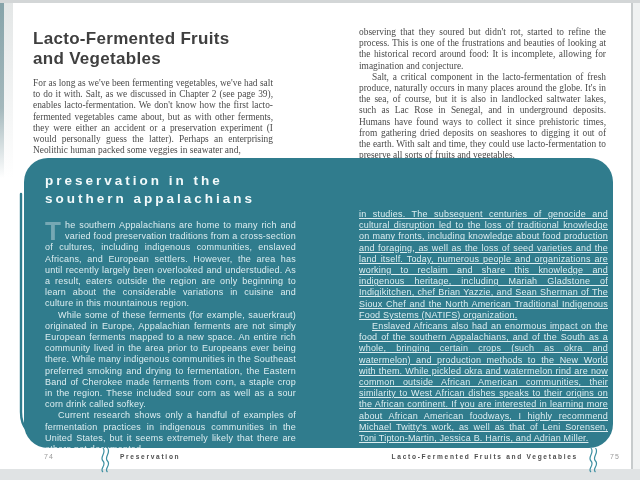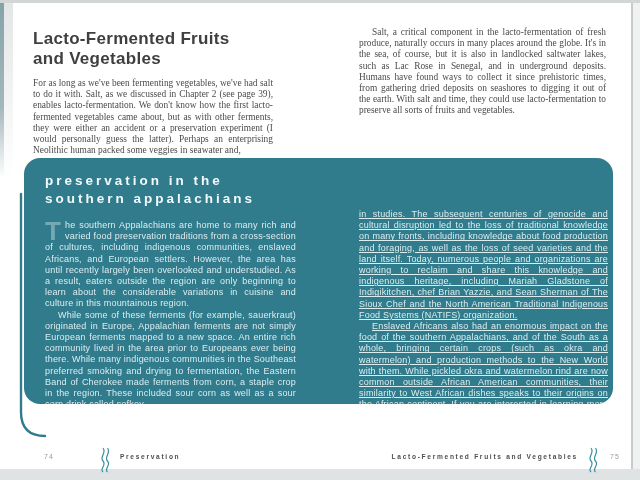--- a/index.html
+++ b/index.html
@@ -22,22 +22,22 @@
   .serif-body{font-family:"Liberation Serif",serif;font-size:9.4px;line-height:11.2px;
               color:#4b4b4b;text-align:justify;}
   .serif-body p{margin:0;}
   .col-top-right{position:absolute;left:359px;top:27px;width:247px;}
   .indent{text-indent:13px;}
 
   
   .flourish{position:absolute;left:14px;top:190px;}
 
   
-  .feature-box{position:absolute;left:24px;top:158px;width:589px;height:246px;
-               background:#307c8d;border-radius:16px;overflow:hidden;}
+  .feature-box{position:absolute;left:24px;top:158px;width:589px;height:290px;
+               background:#307c8d;border-radius:24px;overflow:hidden;}
   .box-title{position:absolute;left:21px;top:14px;margin:0;width:250px;
              font-size:13.5px;line-height:17.5px;font-weight:bold;color:#f2fafb;
              letter-spacing:3px;}
   .box-col{position:absolute;font-size:9px;line-height:11.2px;color:#dcedf0;
            text-align:justify;letter-spacing:.2px;}
   .box-col p{margin:0;}
   .box-col-left{left:21px;top:62px;width:251px;}
   .box-col-right{left:335px;top:51px;width:249px;text-decoration:underline;}
   .dropcap{float:left;font-size:26px;line-height:21px;font-weight:bold;
            color:rgba(255,255,255,.34);margin:1px 4px 0 0;}
@@ -68,20 +68,21 @@
   <div class="edge-bottom"></div>
 
   <section class="col-top-left">
     <h1>Lacto-Fermented Fruits and Vegetables</h1>
     <div class="serif-body">
       <p>For as long as we've been fermenting vegetables, we've had salt to do it with. Salt, as we discussed in Chapter 2 (see page 39), enables lacto-fermentation. We don't know how the first lacto-fermented vegetables came about, but as with other ferments, they were either an accident or a preservation experiment (I would personally guess the latter). Perhaps an enterprising Neolithic human packed some veggies in seawater and,</p>
     </div>
   </section>
 
   <section class="col-top-right serif-body">
+    <p>observing that they soured but didn't rot, started to refine the process. This is one of the frustrations and beauties of looking at the historical record around food: It is incomplete, allowing for imagination and conjecture.</p>
     <p class="indent">Salt, a critical component in the lacto-fermentation of fresh produce, naturally occurs in many places around the globe. It's in the sea, of course, but it is also in landlocked saltwater lakes, such as Lac Rose in Senegal, and in underground deposits. Humans have found ways to collect it since prehistoric times, from gathering dried deposits on seashores to digging it out of the earth. With salt and time, they could use lacto-fermentation to preserve all sorts of fruits and vegetables.</p>
   </section>
 
   <svg class="flourish" width="44" height="252">
     <path d="M7,4 L7,222 Q7,246 31,246" stroke="#307c8d" stroke-width="2.4" fill="none" stroke-linecap="round"></path>
   </svg>
 
   <div class="feature-box">
     <h2 class="box-title">preservation in the southern appalachians</h2>
     <div class="box-col box-col-left">

